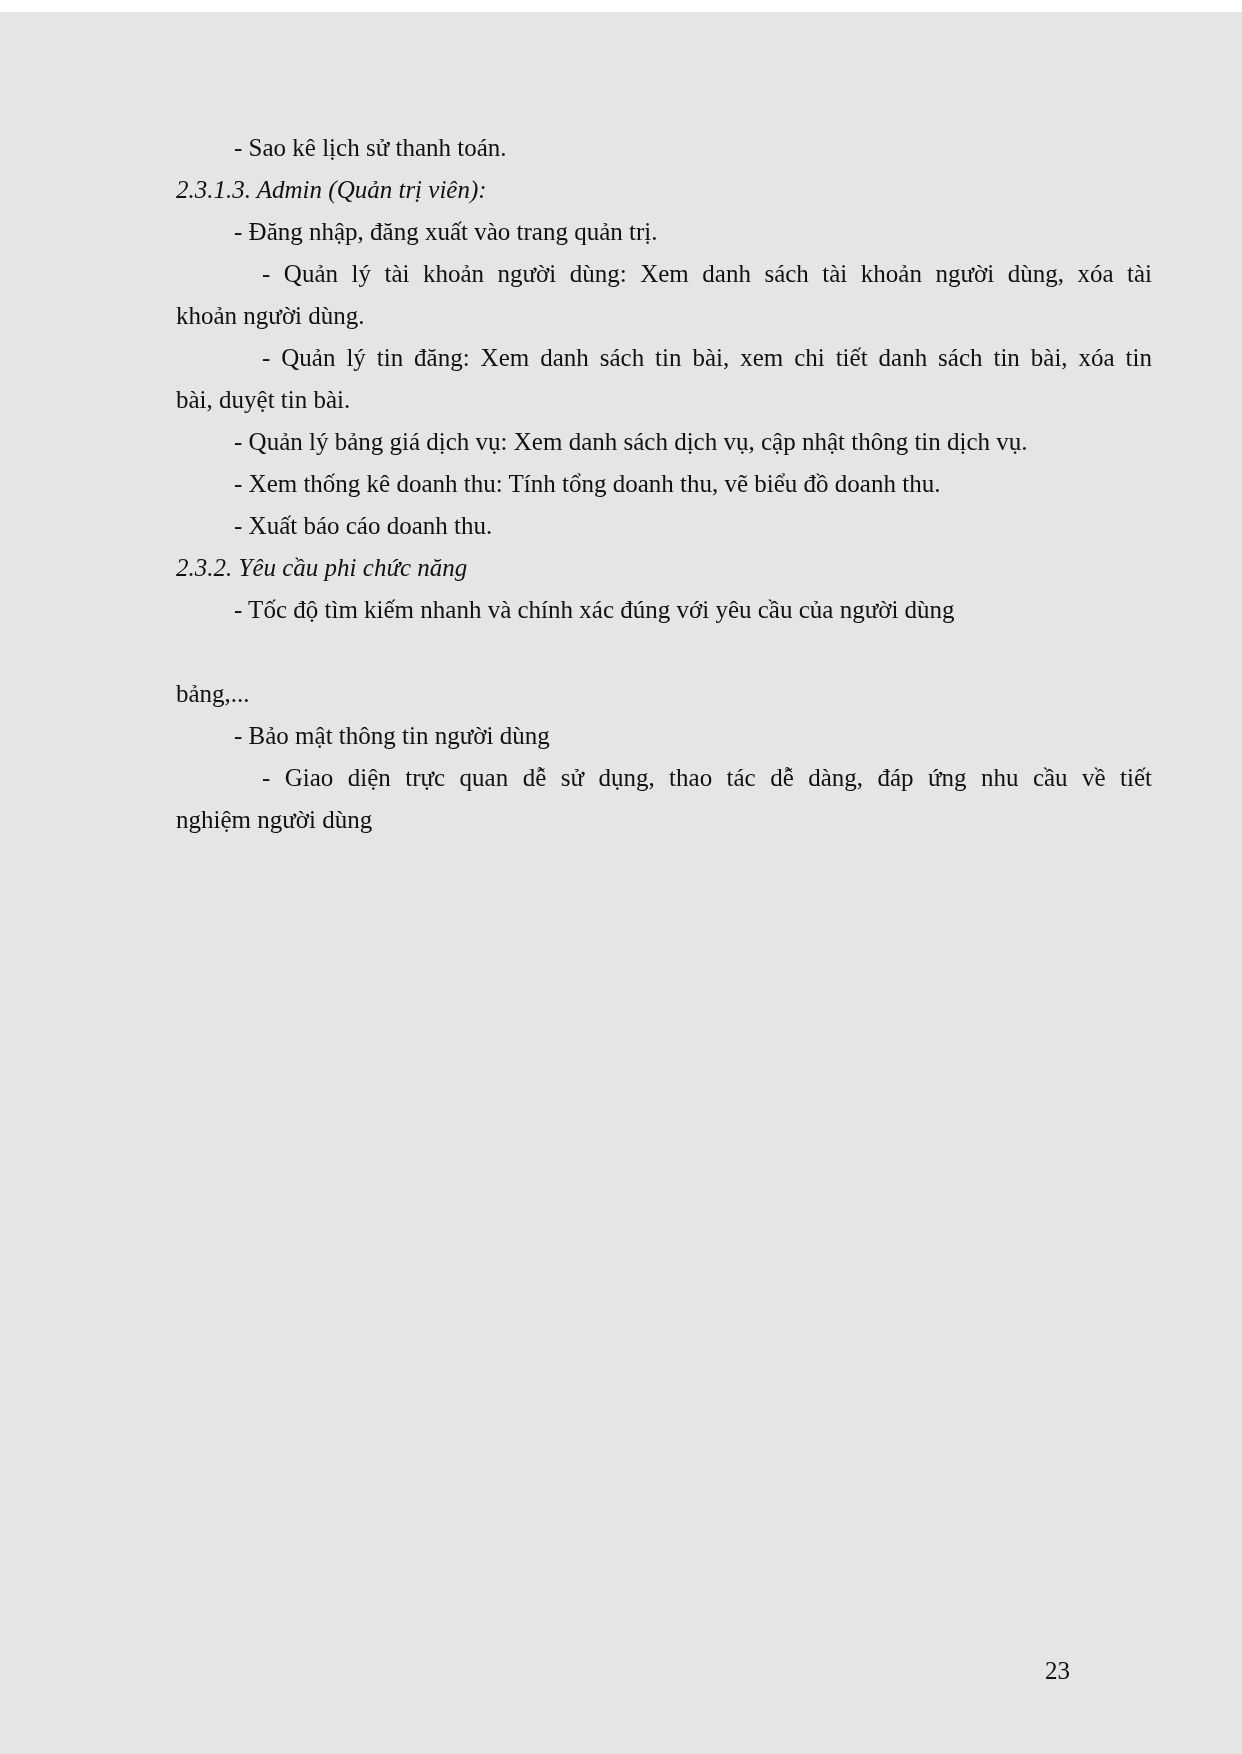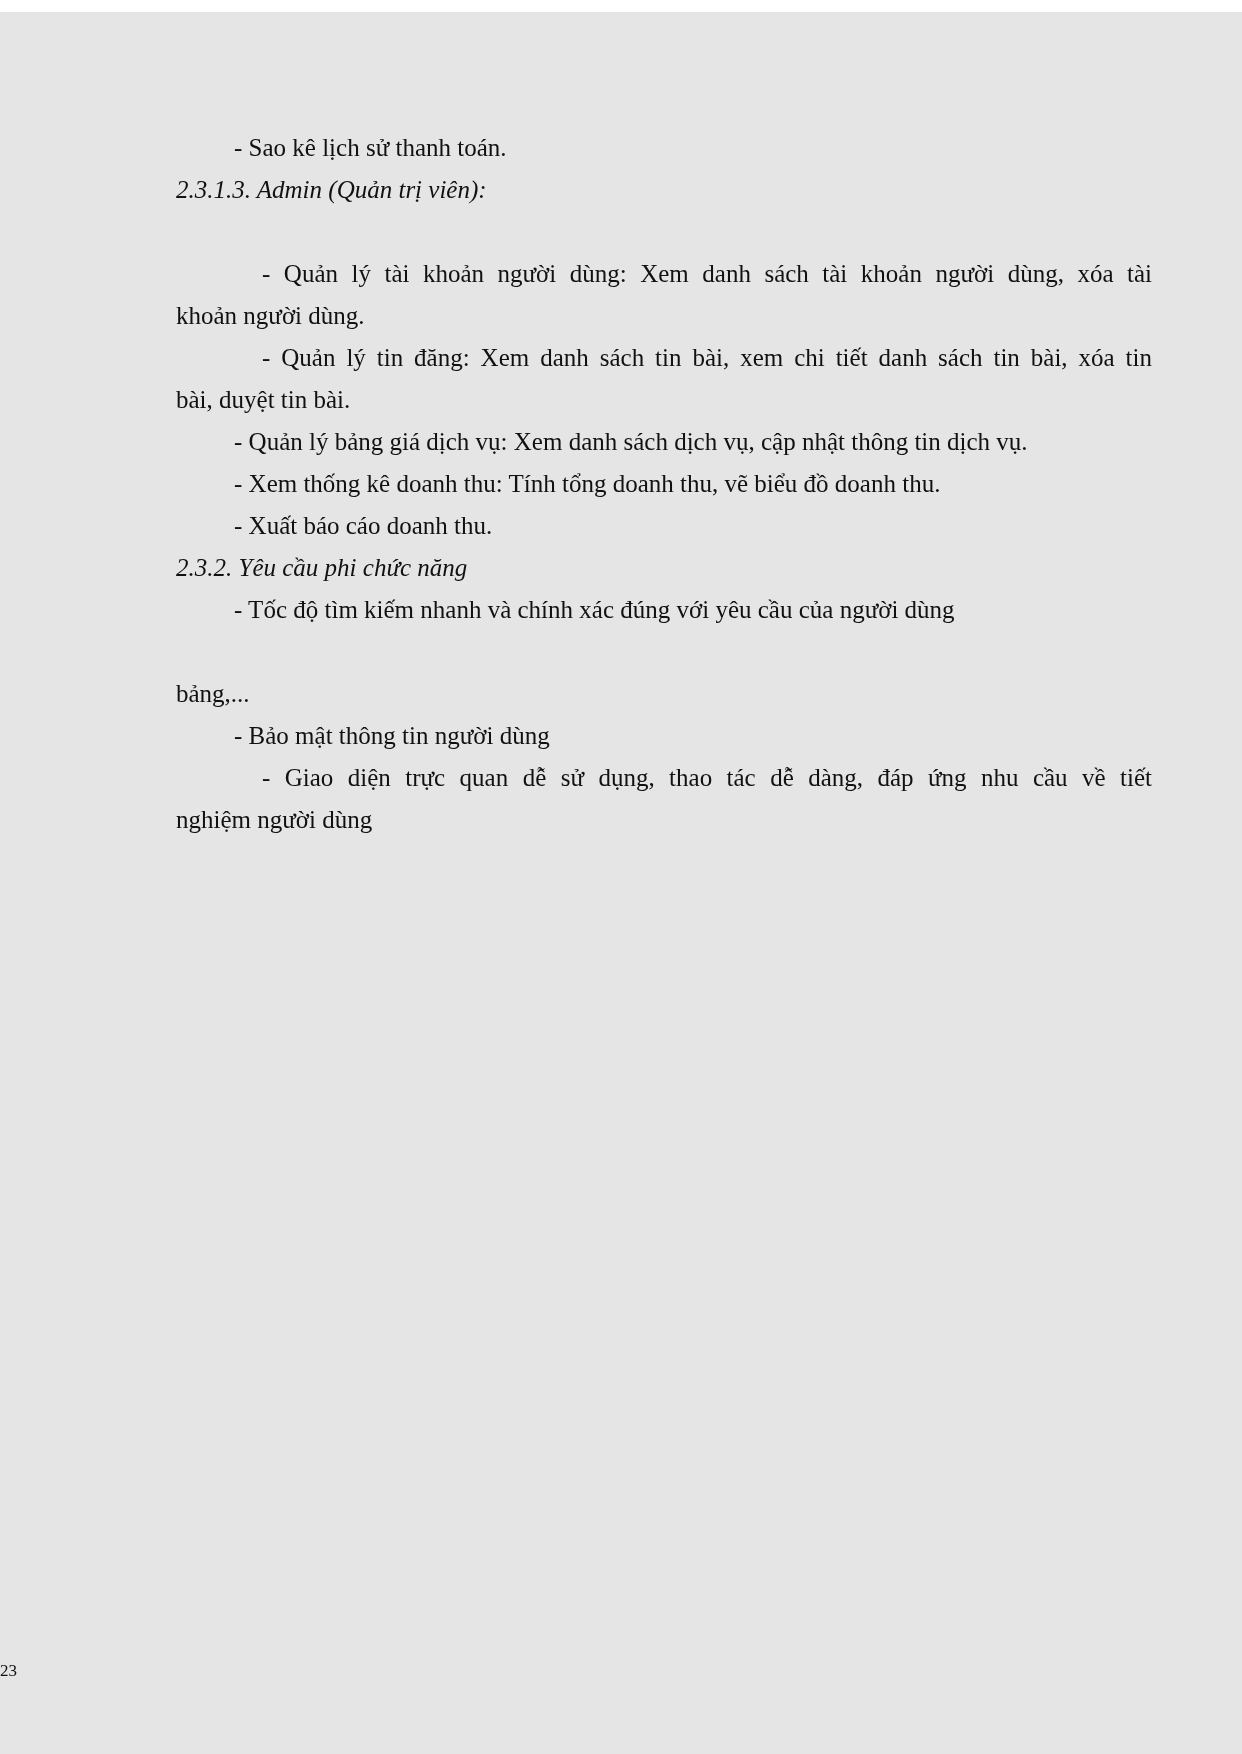--- a/index.html
+++ b/index.html
@@ -37,31 +37,32 @@
       text-align: justify;
       text-align-last: justify;
       margin-left: 28px;
     }
     .justify.indent { width: 890px; }
     .page-number {
       position: absolute;
       left: 0;
       width: 1070px;
       top: 1644px;
-      text-align: left;
-      font-size: 17px;
+      text-align: right;
+      font-size: 25px;
       line-height: 30px;
     }
   </style>
 </head>
 <body>
 
 <div class="page">
   <div class="line indent" style="top:121px">- Sao kê lịch sử thanh toán.</div>
   <div class="line flush italic" style="top:163px">2.3.1.3. Admin (Quản trị viên):</div>
+  <div class="line indent" style="top:205px">- Đăng nhập, đăng xuất vào trang quản trị.</div>
   <div class="line indent justify" style="top:247px">- Quản lý tài khoản người dùng: Xem danh sách tài khoản người dùng, xóa tài</div>
   <div class="line flush" style="top:289px">khoản người dùng.</div>
   <div class="line indent justify" style="top:331px">- Quản lý tin đăng: Xem danh sách tin bài, xem chi tiết danh sách tin bài, xóa tin</div>
   <div class="line flush" style="top:373px">bài, duyệt tin bài.</div>
   <div class="line indent" style="top:415px">- Quản lý bảng giá dịch vụ: Xem danh sách dịch vụ, cập nhật thông tin dịch vụ.</div>
   <div class="line indent" style="top:457px">- Xem thống kê doanh thu: Tính tổng doanh thu, vẽ biểu đồ doanh thu.</div>
   <div class="line indent" style="top:499px">- Xuất báo cáo doanh thu.</div>
   <div class="line flush italic" style="top:541px">2.3.2. Yêu cầu phi chức năng</div>
   <div class="line indent" style="top:583px">- Tốc độ tìm kiếm nhanh và chính xác đúng với yêu cầu của người dùng</div>
   <div class="line flush" style="top:667px">bảng,...</div>

